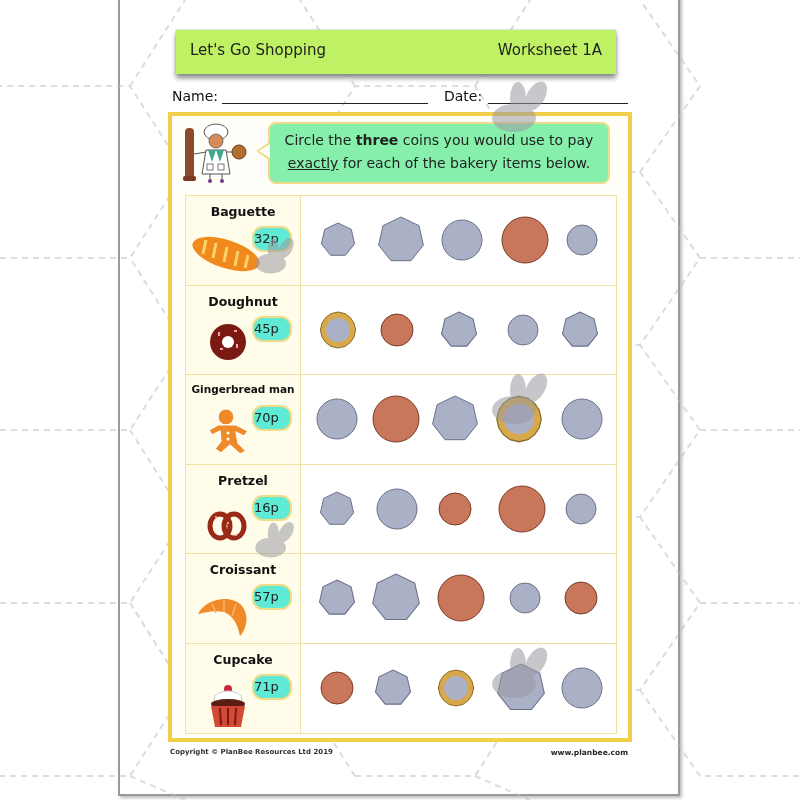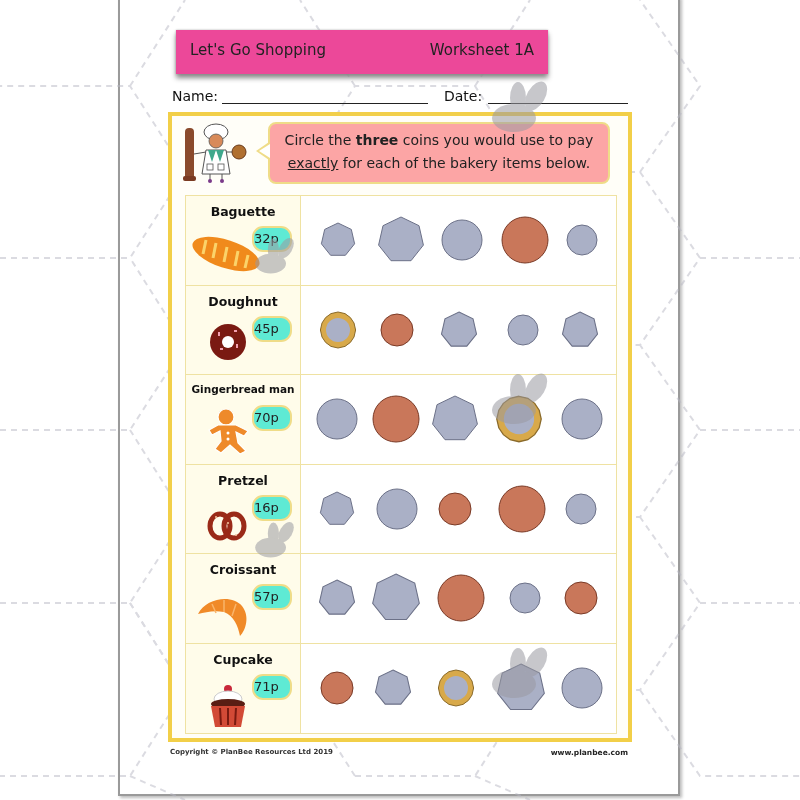--- a/index.html
+++ b/index.html
@@ -1,26 +1,26 @@
 <!DOCTYPE html>
 <html><head>
 <meta charset="utf-8">
 <style>
   html, body { margin:0; padding:0; }
   body { width:800px; height:800px; background:#ffffff; position:relative; overflow:hidden; font-family:"DejaVu Sans", sans-serif; }
   .page { position:absolute; left:118px; top:-4px; width:562px; height:800px; background:#fff; border:2px solid #9a9a9a; box-shadow: 2px 2px 3px #bbb; box-sizing:border-box; }
-  .titlebar { position:absolute; left:176px; top:30px; width:372px; height:44px; background:#ec4899; box-shadow: 0 4px 5px #888, 0 0 2px #bbb; }
+  .titlebar { position:absolute; left:176px; top:30px; width:440px; height:44px; background:#bef264; box-shadow: 0 4px 5px #888, 0 0 2px #bbb; }
   .titlebar .left { position:absolute; left:14px; top:11px; font-size:15px; color:#222; }
   .titlebar .right { position:absolute; right:14px; top:11px; font-size:15px; color:#222;text-align:center; }
   .namerow { position:absolute; top:88px; left:172px; width:460px; height:20px; font-weight:normal; font-size:14px; color:#111; }
   .namerow .lbl { position:absolute; top:0; }
   .namerow .line { position:absolute; top:15px; height:0; border-bottom:1.5px solid #222; }
   .frame { position:absolute; left:168px; top:112px; width:464px; height:630px; border:4px solid #f2cf48; box-sizing:border-box; background:#fffef8; }
   .chef { position:absolute; left:182px; top:122px; width:72px; height:62px; }
-  .bubble { position:absolute; left:268px; top:122px; width:342px; height:62px; border:2px solid #efdc88; border-radius:8px; background:#fca5a5; box-sizing:border-box; }
+  .bubble { position:absolute; left:268px; top:122px; width:342px; height:62px; border:2px solid #efdc88; border-radius:8px; background:#86efac; box-sizing:border-box; }
   .bubble-tail { position:absolute; left:256px; top:142px; width:0; height:0; border-top:9px solid transparent; border-bottom:9px solid transparent; border-right:13px solid #efdc88; }
   .bubble-tail-in { position:absolute; left:259px; top:144px; width:0; height:0; border-top:7px solid transparent; border-bottom:7px solid transparent; border-right:11px solid #fff; }
   .bubble .t1, .bubble .t2 { position:absolute; left:0; right:0; text-align:center; font-size:14px; color:#222; }
   .bubble .t1 { top:8px; } .bubble .t2 { top:31px; }
   .bubble b { font-weight:bold; }
   .bubble u { }
   .table { position:absolute; left:185px; top:195px; width:432px; border:1.5px solid #efe2a2; box-sizing:border-box; }
   .row { position:relative; height:89.5px; border-bottom:1.5px solid #efe2a2; box-sizing:border-box; }
   .row:last-child { border-bottom:none; }
   .item-cell { position:absolute; left:0; top:0; width:115px; height:100%; background:#fffcea; border-right:1.5px solid #efe2a2; box-sizing:border-box; }

